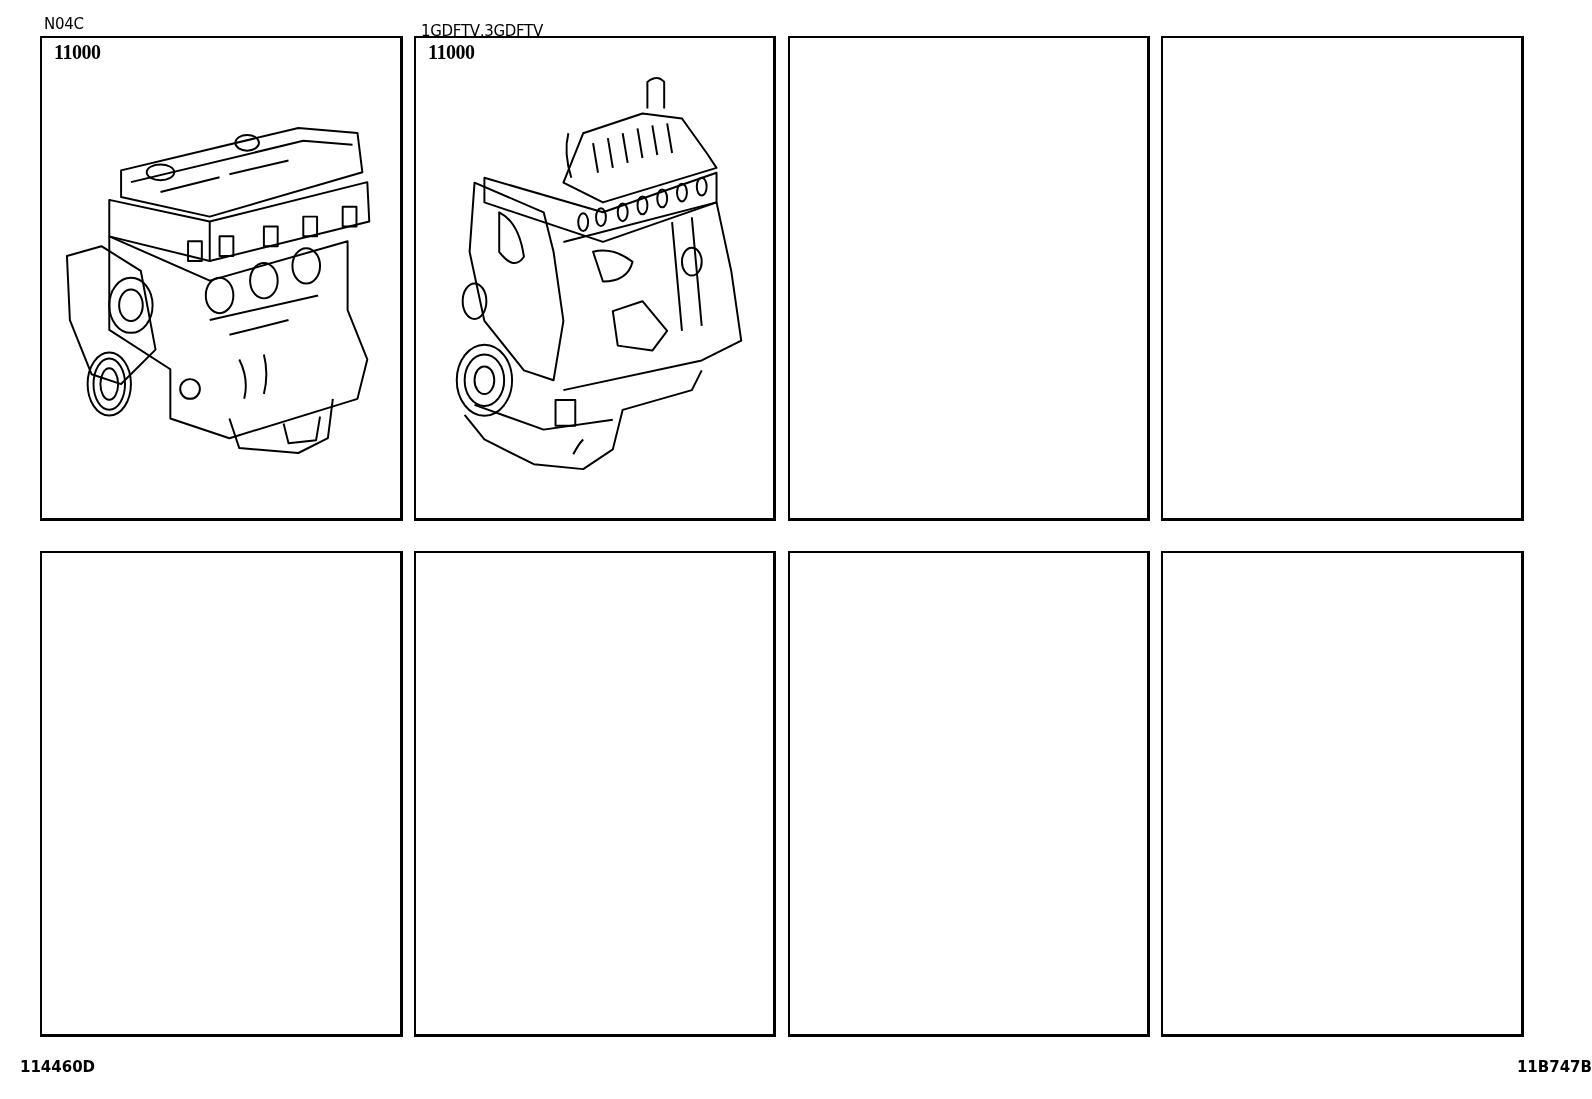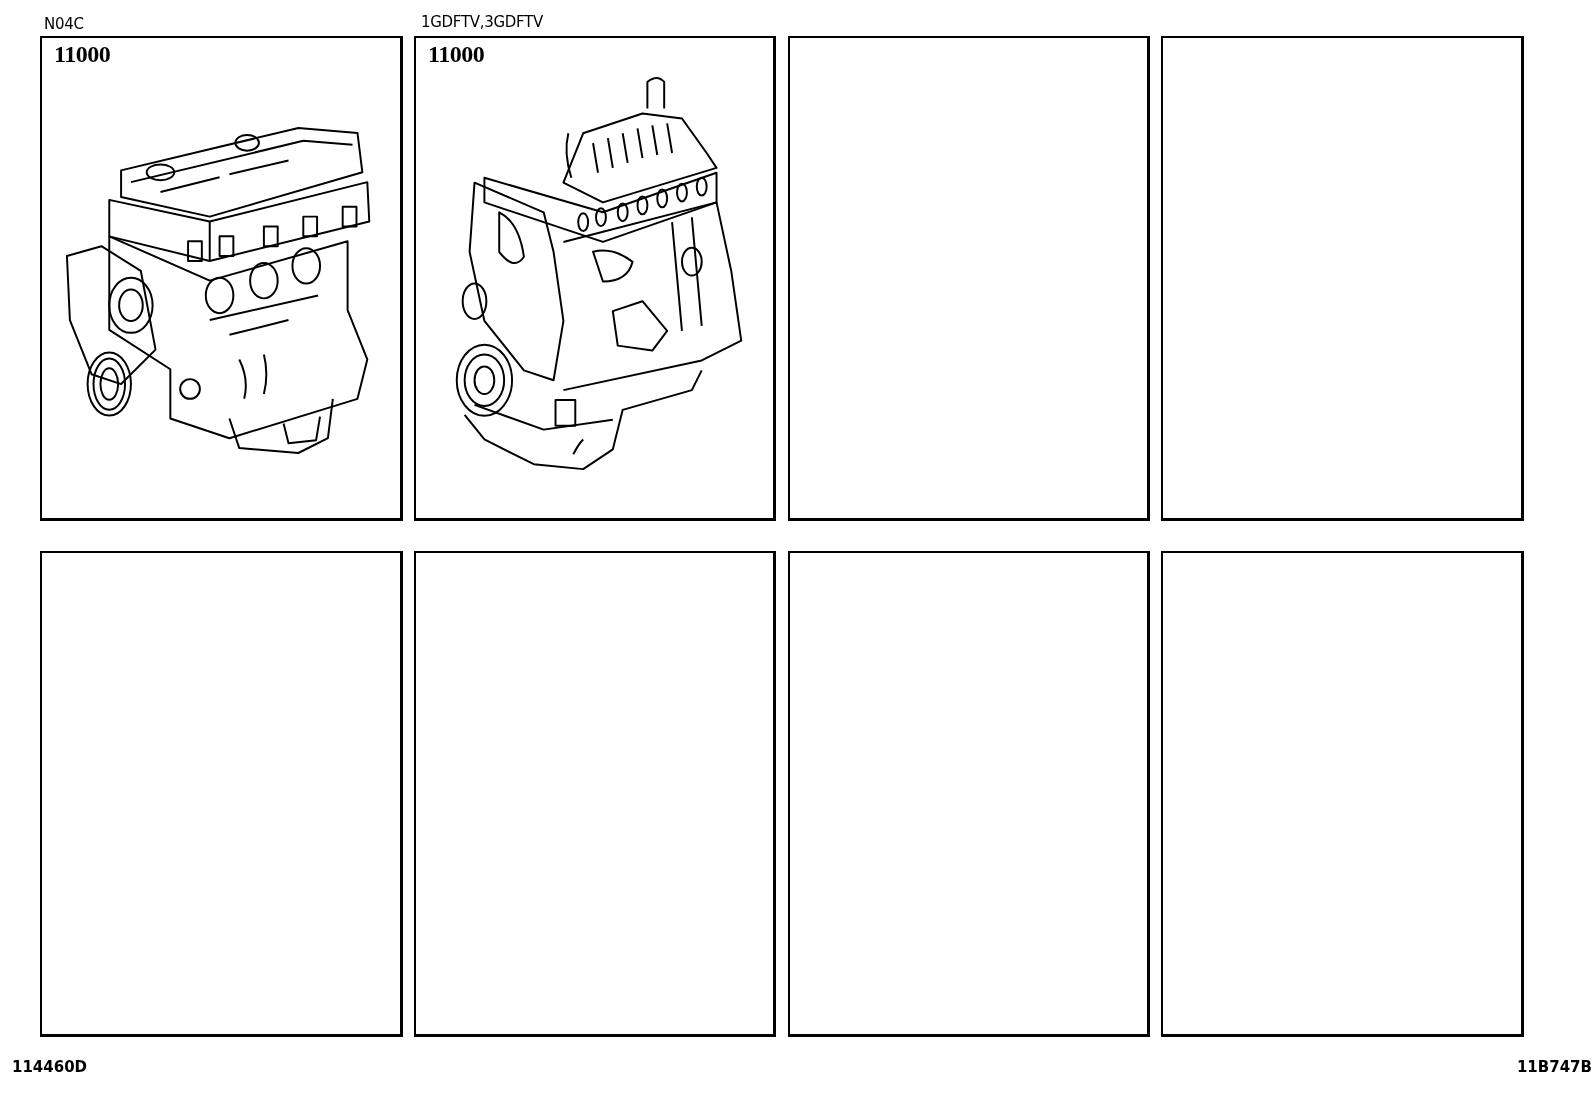--- a/index.html
+++ b/index.html
@@ -1,29 +1,29 @@
 <!DOCTYPE html>
 <html><head>
 <meta charset="utf-8">
 <style>
   html, body { margin:0; padding:0; background:#ffffff; }
   body { width:1592px; height:1099px; position:relative; overflow:hidden;
          font-family:"Liberation Sans", sans-serif; color:#000; }
   .caption { position:absolute; font-size:15px; font-family:"DejaVu Sans", sans-serif; letter-spacing:-0.3px; }
   .panel { position:absolute; box-sizing:border-box; border:2px solid #000; border-right-width:3px; border-bottom-width:3px; background:#fff; }
-  .partno { position:absolute; left:12px; top:3px; font-family:"Liberation Serif", serif; font-weight:bold; font-size:24px; letter-spacing:-0.5px; }
+  .partno { position:absolute; left:12px; top:3px; font-family:"Liberation Serif", serif; font-weight:bold; font-size:20px; letter-spacing:-0.5px; }
   .illus { position:absolute; }
   .illus svg { width:100%; height:100%; }
   .footer { position:absolute; font-family:"DejaVu Sans", sans-serif; font-size:15px; font-weight:bold; top:1058px; }
 </style>
 </head>
 <body>
 
 <div class="caption" style="left:44px; top:15px;">N04C</div>
-<div class="caption" style="left:421px; top:13px;">1GDFTV,3GDFTV</div>
+<div class="caption" style="left:421px; top:22px;">1GDFTV,3GDFTV</div>
 
 <div class="panel" style="left:40px; top:36px; width:363px; height:485px;">
   <div class="partno">11000</div>
   <div class="illus" style="left:20px; top:80px; width:325px; height:345px;">
     <svg viewBox="0 0 330 340" fill="none" stroke="#000" stroke-width="2" stroke-linejoin="round">
 
       <path d="M60 48 L240 5 L300 10 L305 50 L150 95 L60 75 Z"></path>
       <path d="M70 60 L245 18 L295 22"></path>
       <path d="M100 70 L160 55 M170 52 L230 38"></path>
       <ellipse cx="100" cy="50" rx="14" ry="8"></ellipse>
@@ -103,14 +103,14 @@
 </div>
 
 <div class="panel" style="left:788px; top:36px; width:362px; height:485px;"></div>
 <div class="panel" style="left:1161px; top:36px; width:363px; height:485px;"></div>
 
 <div class="panel" style="left:40px; top:551px; width:363px; height:486px;"></div>
 <div class="panel" style="left:414px; top:551px; width:362px; height:486px;"></div>
 <div class="panel" style="left:788px; top:551px; width:362px; height:486px;"></div>
 <div class="panel" style="left:1161px; top:551px; width:363px; height:486px;"></div>
 
-<div class="footer" style="left:12px;">114460D</div>
+<div class="footer" style="left:20px;">114460D</div>
 <div class="footer" style="right:0px;margin-left:35px;">11B747B</div>
 
 </body></html>

